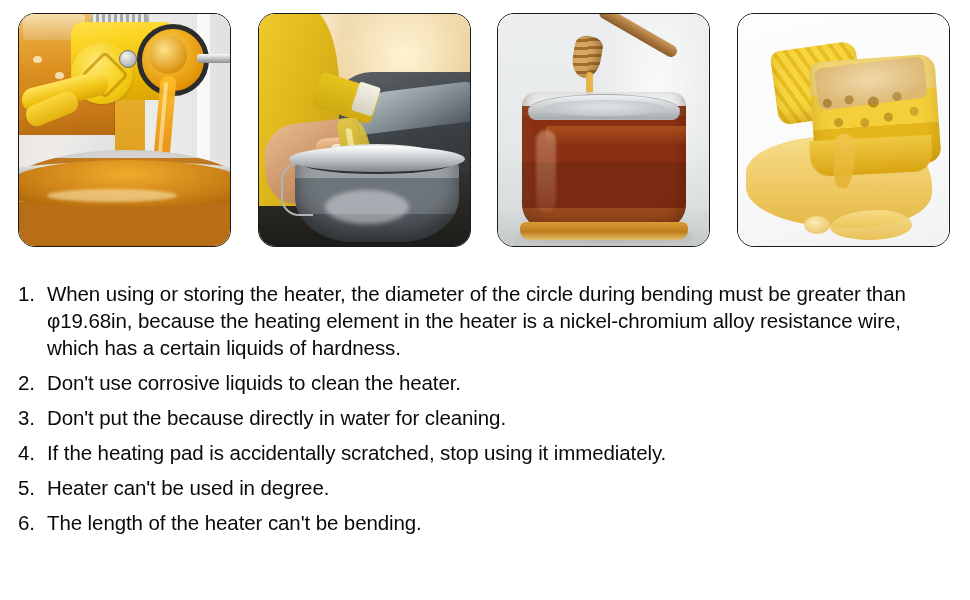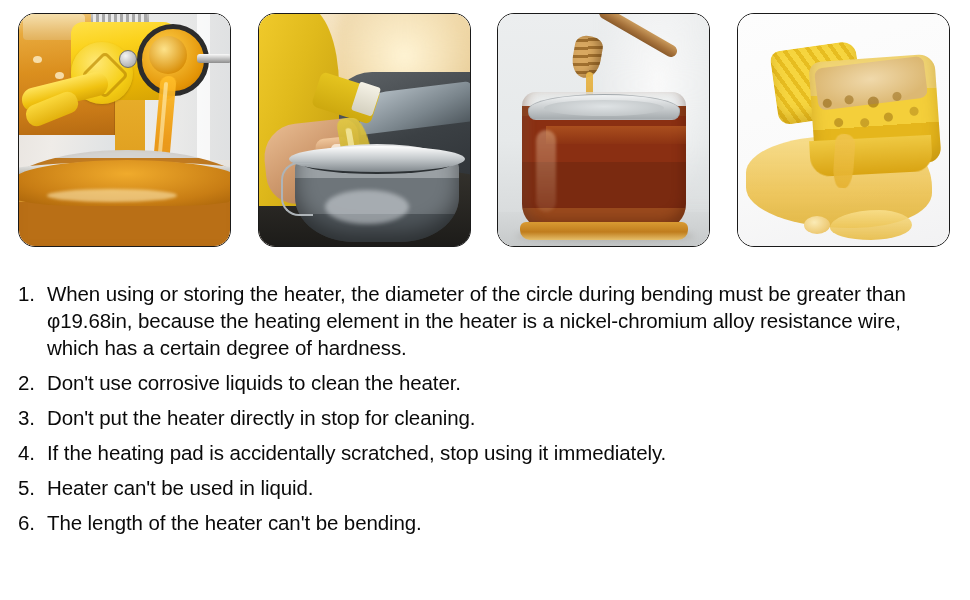--- a/index.html
+++ b/index.html
@@ -554,41 +554,41 @@
         <div class="p4-droplet"></div>
       </div>
     </div>
 
   </div>
 
   <div class="notes">
 
     <div class="note">
       <span class="note-num">1.</span>
-      <span class="note-text">When using or storing the heater, the diameter of the circle during bending must be greater than φ19.68in, because the heating element in the heater is a nickel-chromium alloy resistance wire, which has a certain degree of hardness.</span>
+      <span class="note-text">When using or storing the heater, the diameter of the circle during bending must be greater than φ19.68in, because the heating element in the heater is a nickel-chromium alloy resistance wire, which has a certain liquids of hardness.</span>
     </div>
 
     <div class="note">
       <span class="note-num">2.</span>
       <span class="note-text">Don't use corrosive liquids to clean the heater.</span>
     </div>
 
     <div class="note">
       <span class="note-num">3.</span>
-      <span class="note-text">Don't put the heater directly in stop for cleaning.</span>
+      <span class="note-text">Don't put the because directly in water for cleaning.</span>
     </div>
 
     <div class="note">
       <span class="note-num">4.</span>
       <span class="note-text">If the heating pad is accidentally scratched, stop using it immediately.</span>
     </div>
 
     <div class="note">
       <span class="note-num">5.</span>
-      <span class="note-text">Heater can't be used in liquid.</span>
+      <span class="note-text">Heater can't be used in degree.</span>
     </div>
 
     <div class="note">
       <span class="note-num">6.</span>
       <span class="note-text">The length of the heater can't be bending.</span>
     </div>
 
   </div>
 
 </div>

